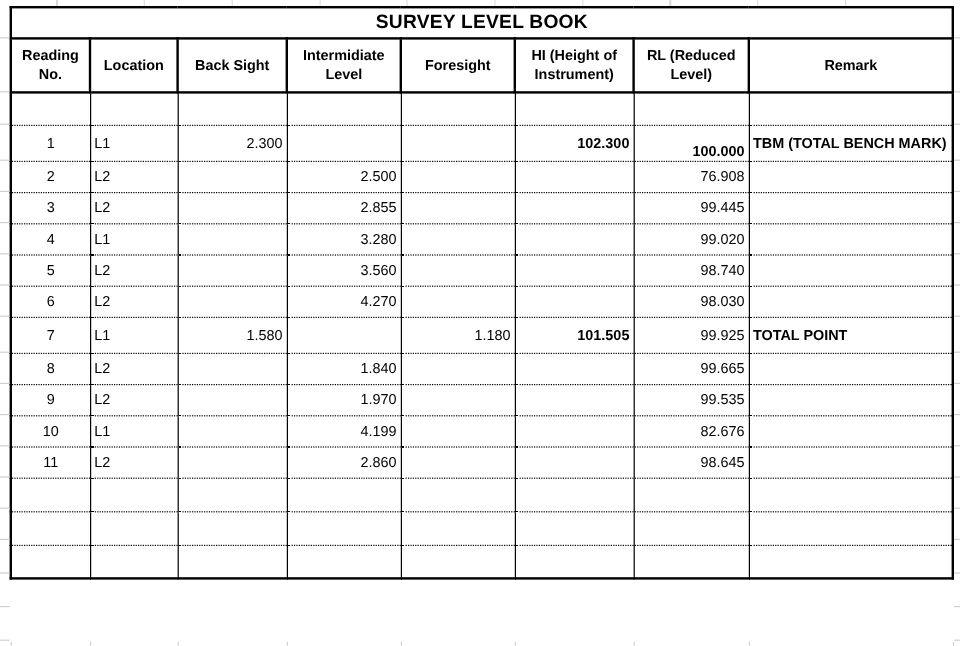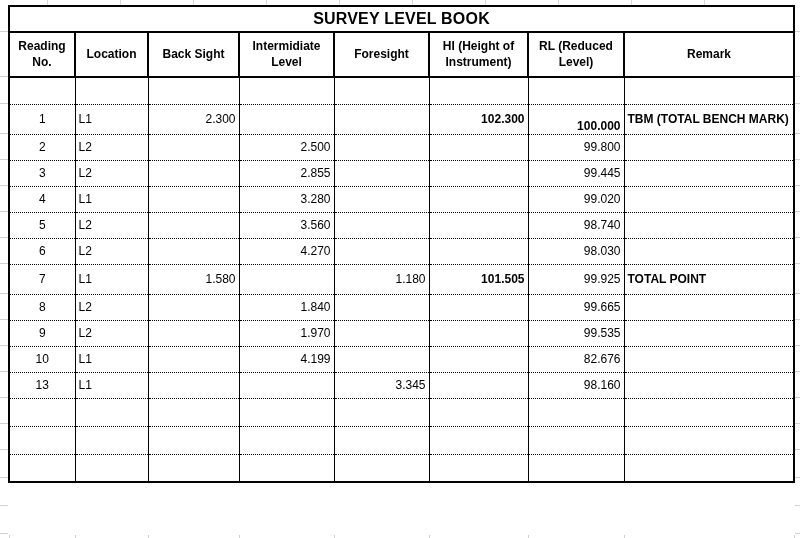--- a/index.html
+++ b/index.html
@@ -128,21 +128,21 @@
           <td class="a-right bold vbottom">100.000</td>
           <td class="a-left bold">TBM (TOTAL BENCH MARK)</td>
         </tr>
         <tr class="data-row">
           <td class="a-center">2</td>
           <td class="a-left">L2</td>
           <td class="a-right"></td>
           <td class="a-right">2.500</td>
           <td class="a-right"></td>
           <td class="a-right"></td>
-          <td class="a-right">99.800</td>
+          <td class="a-right">76.908</td>
           <td class="a-left"></td>
         </tr>
         <tr class="data-row">
           <td class="a-center">3</td>
           <td class="a-left">L2</td>
           <td class="a-right"></td>
           <td class="a-right">2.855</td>
           <td class="a-right"></td>
           <td class="a-right"></td>
           <td class="a-right">99.445</td>
@@ -212,27 +212,27 @@
           <td class="a-center">10</td>
           <td class="a-left">L1</td>
           <td class="a-right"></td>
           <td class="a-right">4.199</td>
           <td class="a-right"></td>
           <td class="a-right"></td>
           <td class="a-right">82.676</td>
           <td class="a-left"></td>
         </tr>
         <tr class="data-row">
-          <td class="a-center">13</td>
-          <td class="a-left">L1</td>
-          <td class="a-right"></td>
-          <td class="a-right"></td>
-          <td class="a-right">3.345</td>
-          <td class="a-right"></td>
-          <td class="a-right">98.160</td>
+          <td class="a-center">11</td>
+          <td class="a-left">L2</td>
+          <td class="a-right"></td>
+          <td class="a-right">2.860</td>
+          <td class="a-right"></td>
+          <td class="a-right"></td>
+          <td class="a-right">98.645</td>
           <td class="a-left"></td>
         </tr>
         <tr class="trail-empty">
           <td class="a-center"></td>
           <td class="a-left"></td>
           <td class="a-right"></td>
           <td class="a-right"></td>
           <td class="a-right"></td>
           <td class="a-right"></td>
           <td class="a-right"></td>

